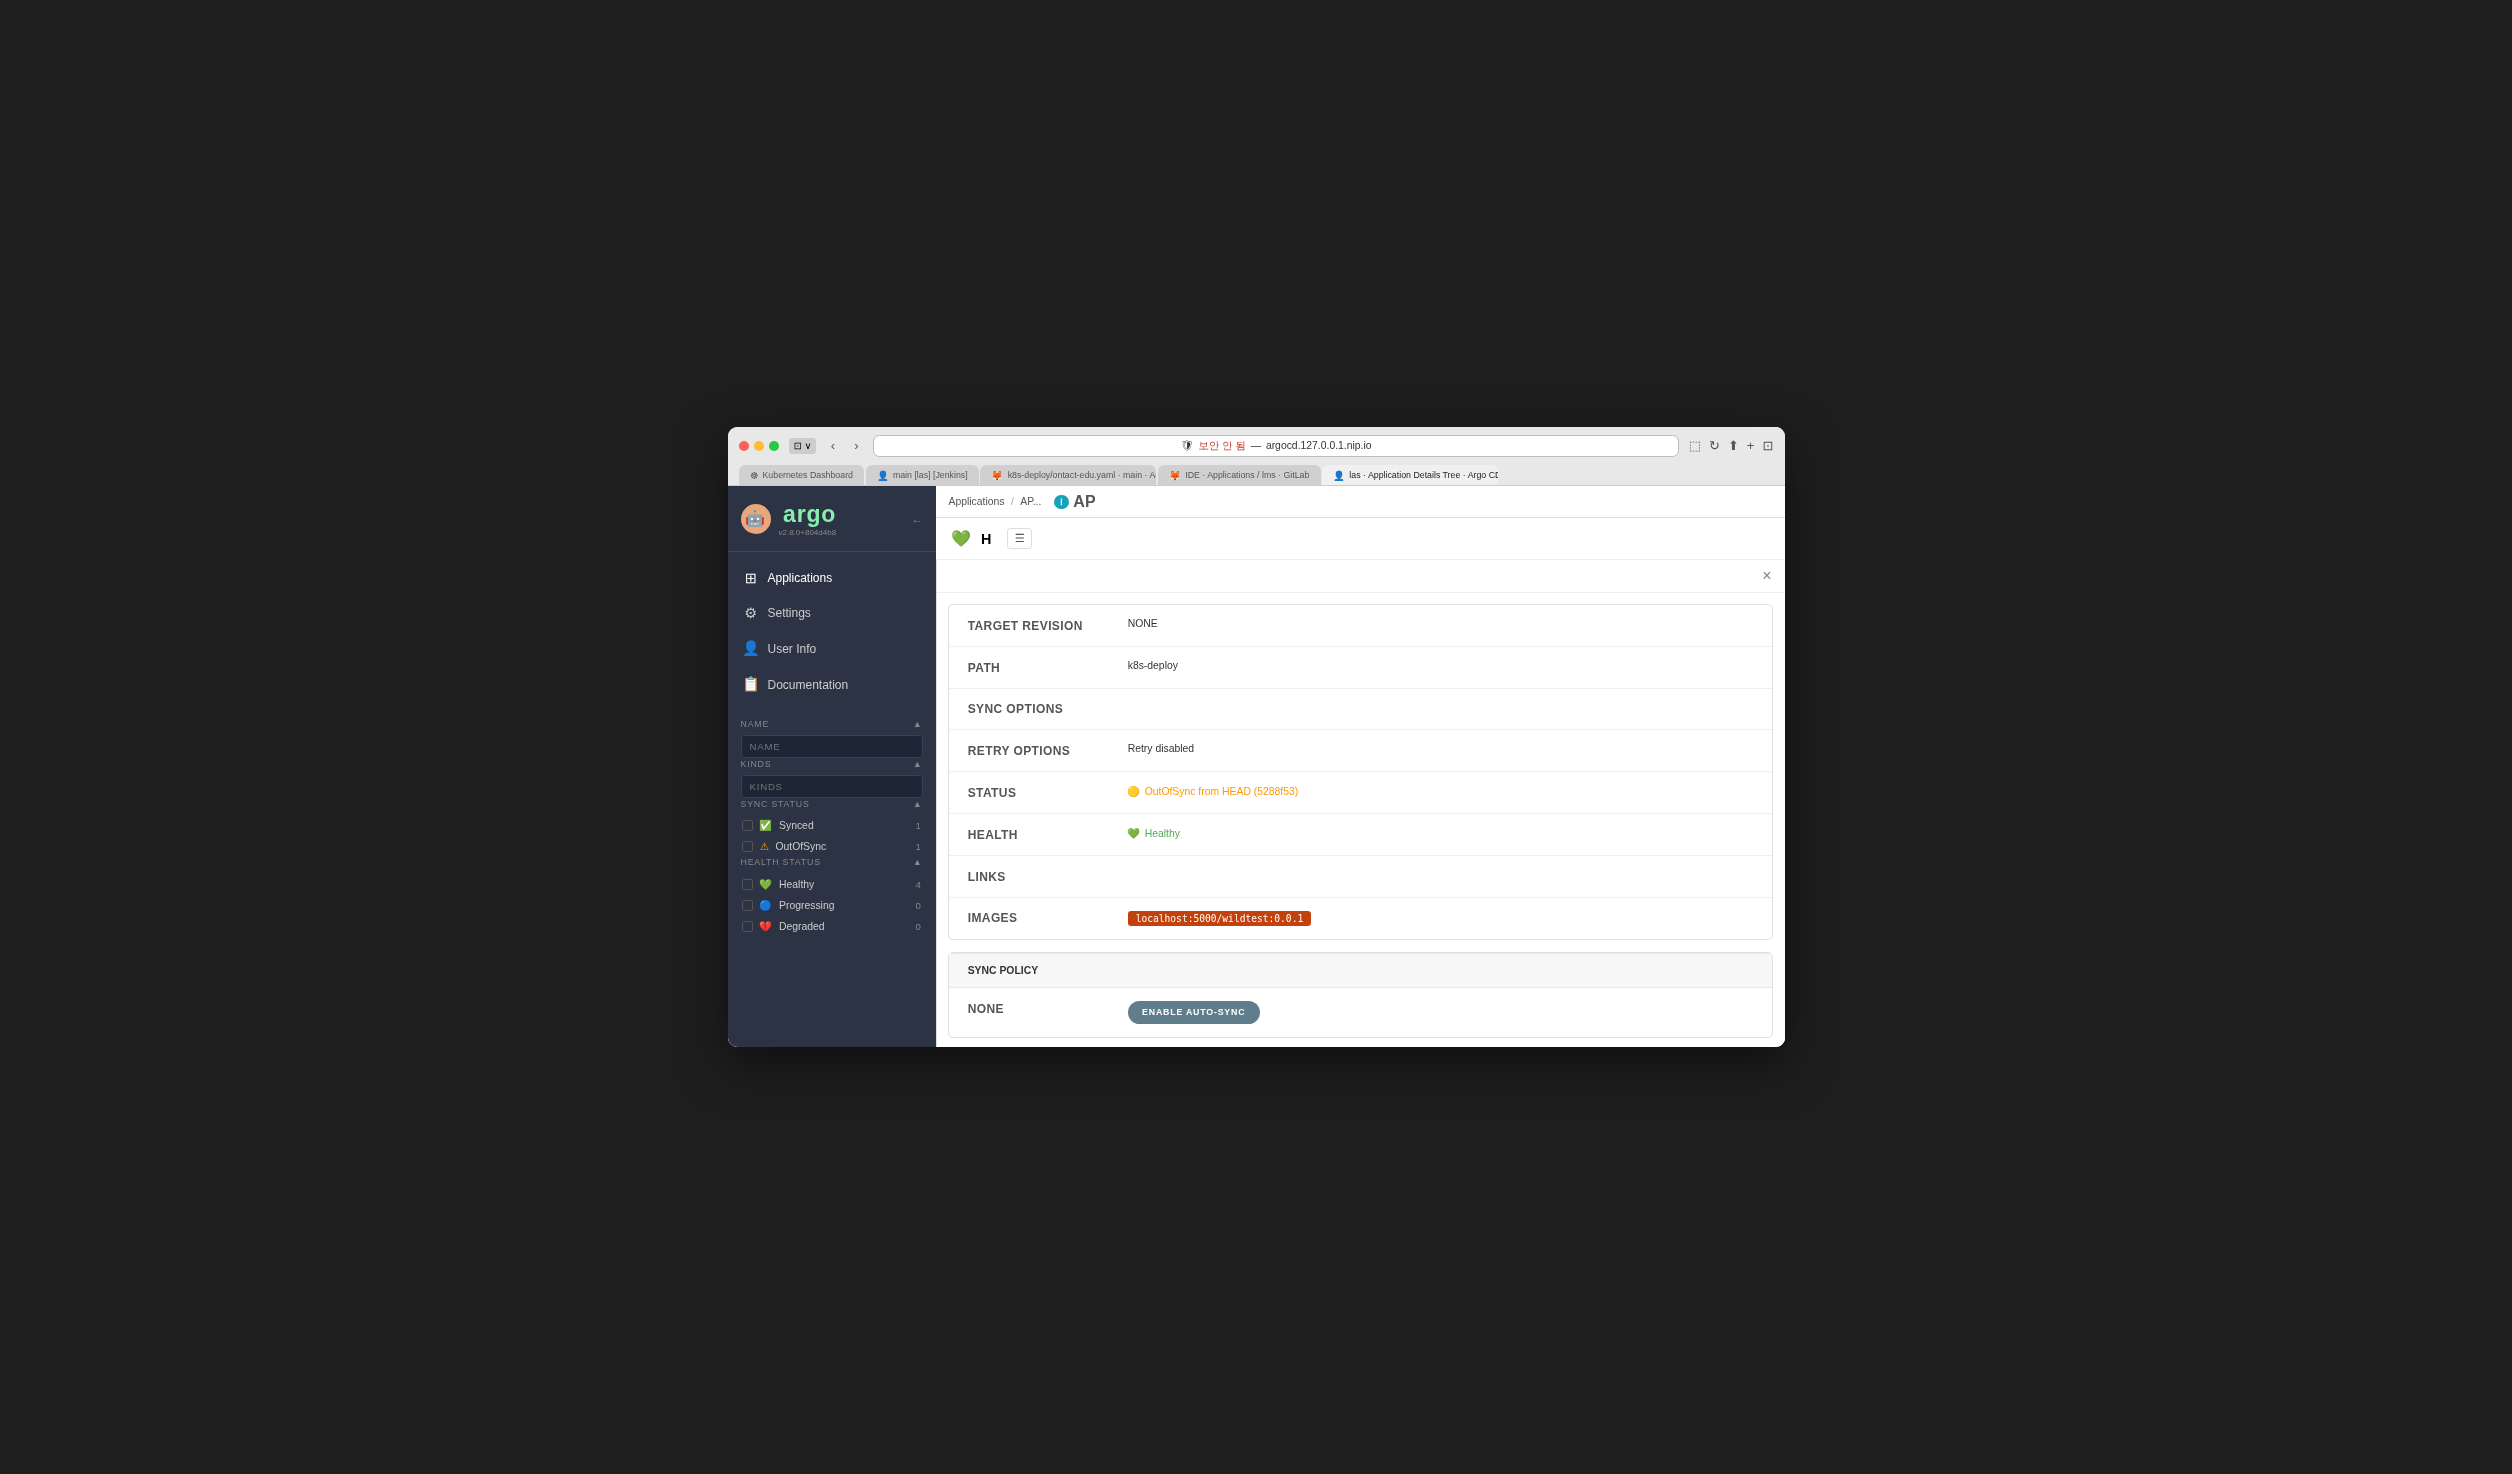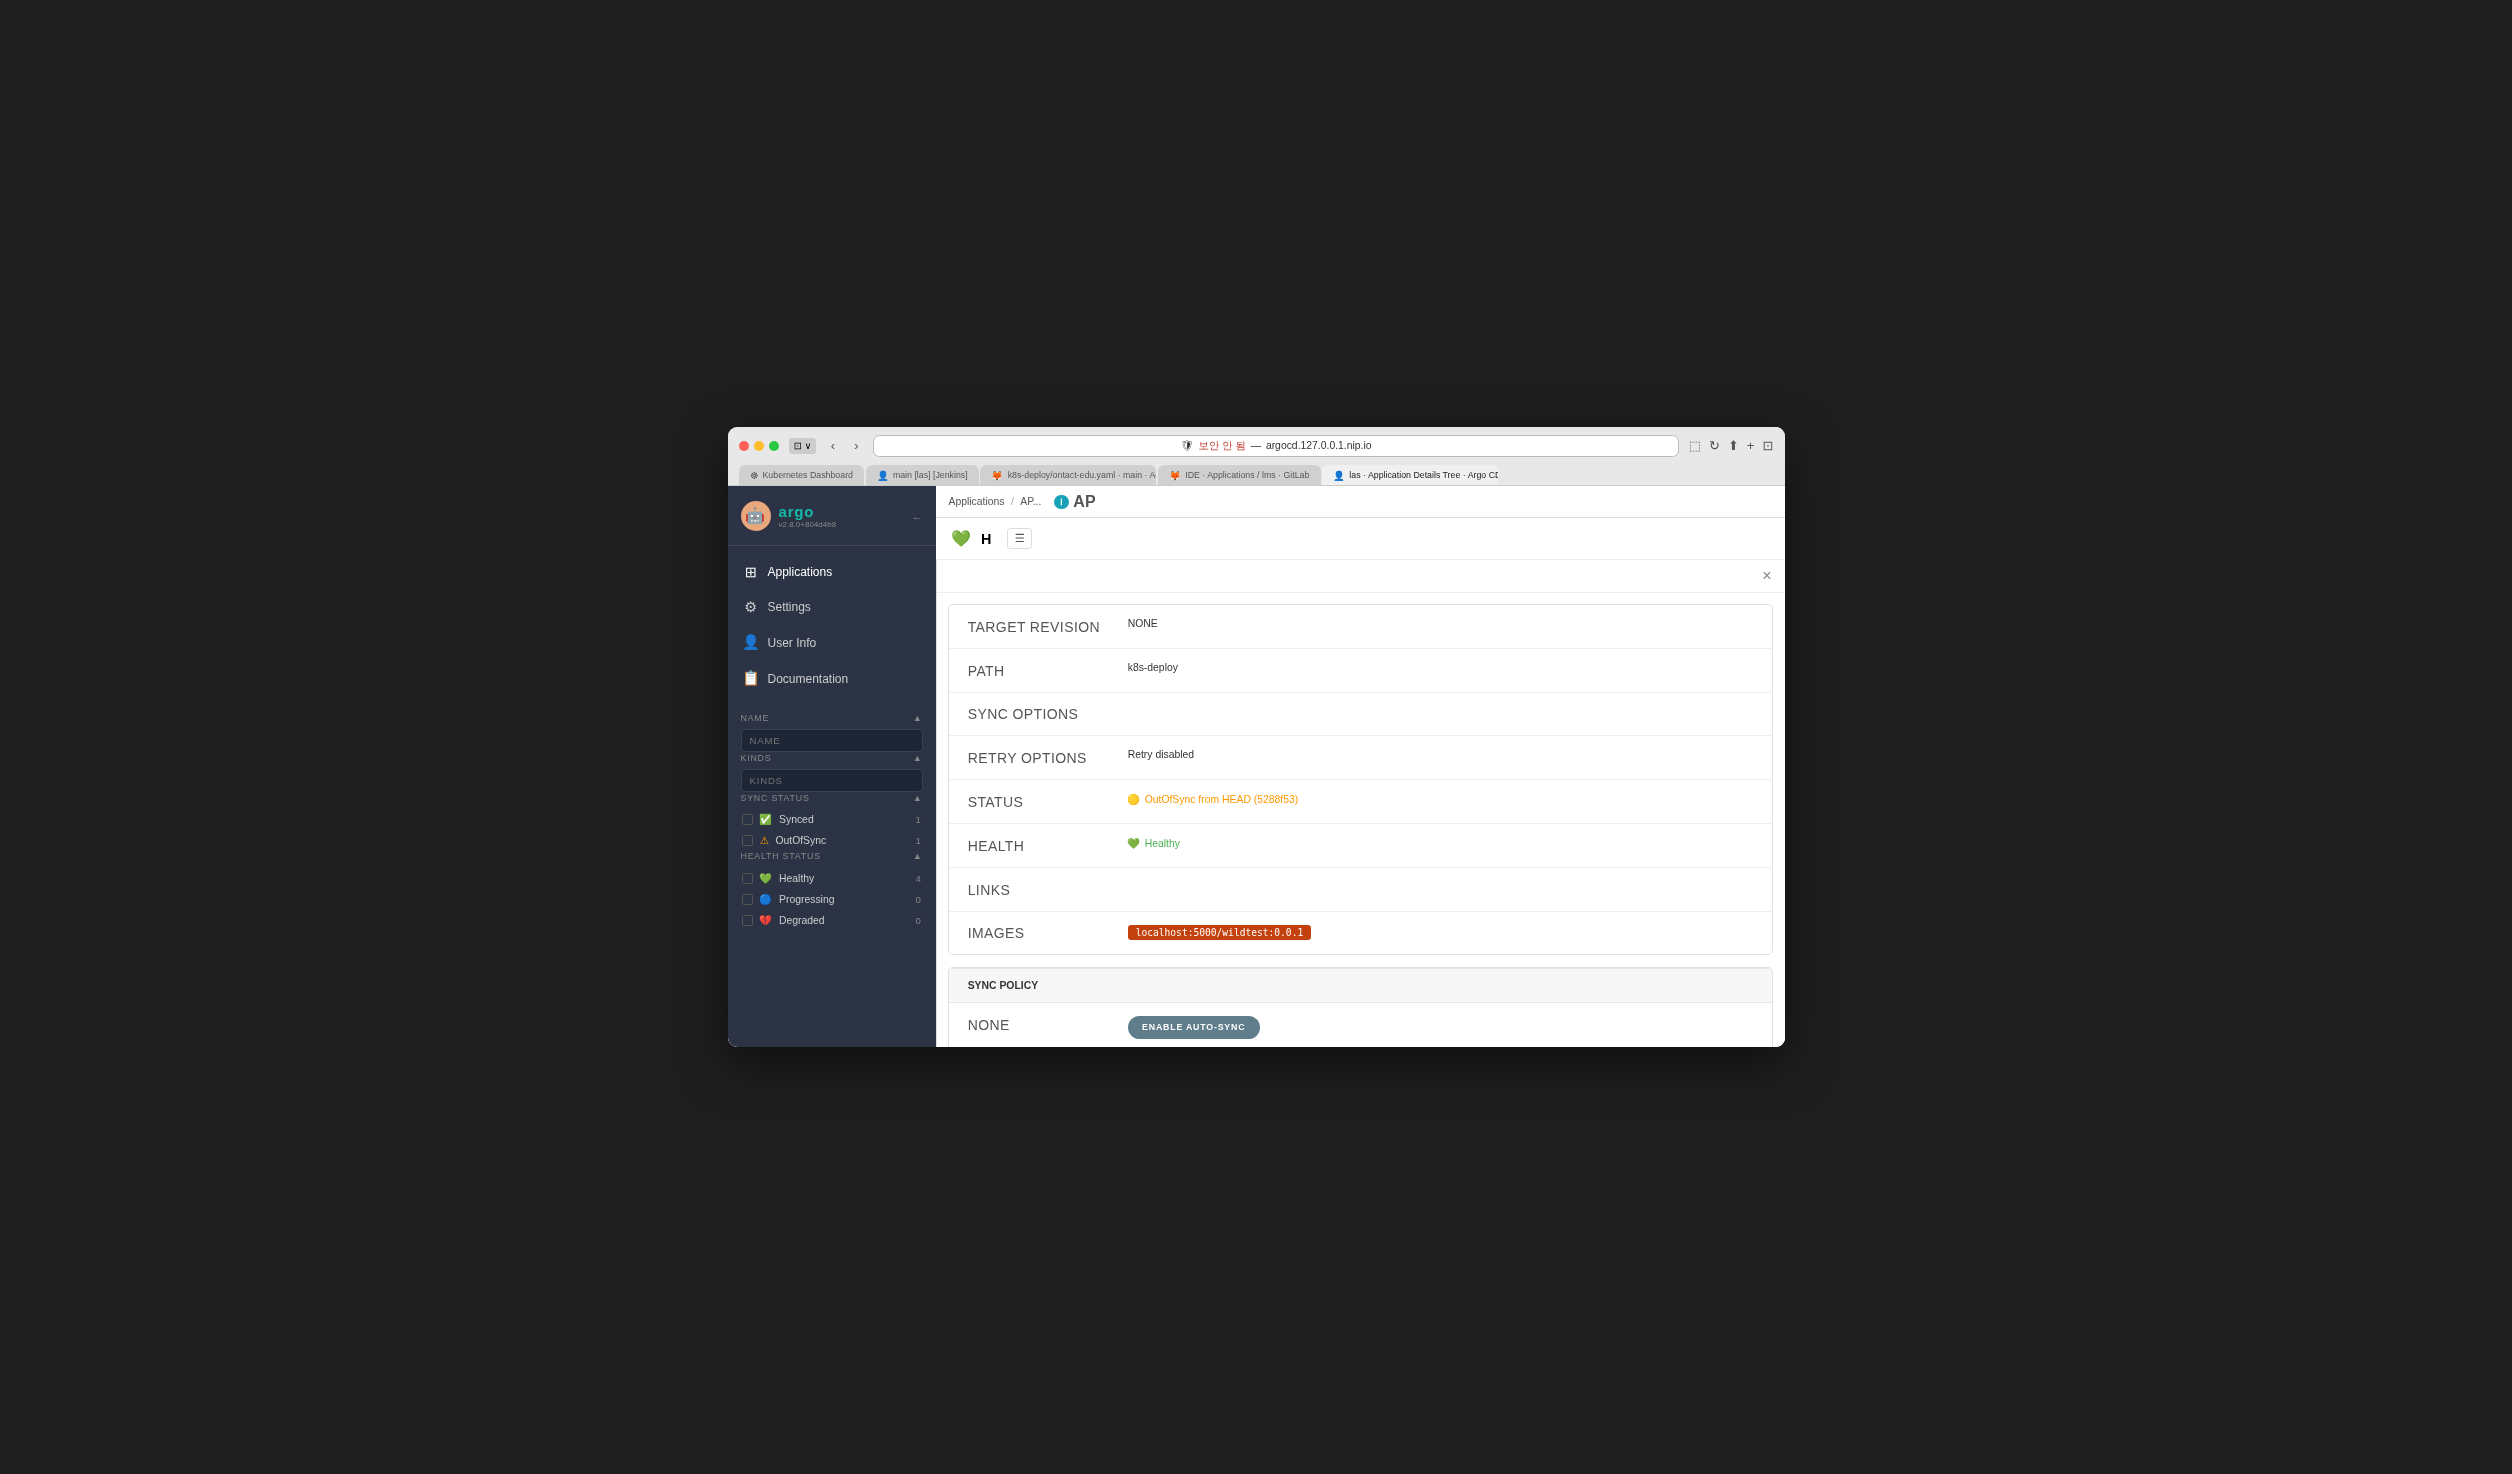--- a/index.html
+++ b/index.html
@@ -157,24 +157,25 @@
       align-items: center;
       justify-content: center;
       font-size: 16px;
       overflow: hidden;
     }
     .logo-text {
       display: flex;
       flex-direction: column;
     }
     .logo-name {
-      font-size: 15px;
+      font-size: 23px;
       font-weight: bold;
-      color: #14b8a6;
+      color: #86efac;
       letter-spacing: 0.8px;
+      text-align: right;
     }
     .logo-version {
       font-size: 8px;
       color: #888;
     }
     .sidebar-arrow {
       margin-left: auto;
       color: #888;
       font-size: 11.2px;
     }
@@ -359,22 +360,22 @@
       align-items: flex-start;
       padding: 13px 19px;
       border-bottom: 0.8px solid #f0f0f0;
       font-size: 10.4px;
     }
     .detail-row:last-child { border-bottom: none; }
     .detail-label {
       width: 160px;
       flex-shrink: 0;
       color: #555;
-      font-size: 14px;
-      font-weight: 400;
+      font-size: 12px;
+      font-weight: 700;
       letter-spacing: 0.4px;
       text-transform: uppercase;
       padding-top: 0.8px;
     }
     .detail-value {
       flex: 1;
       color: #333;
       font-size: 10.4px;
       display: flex;
       align-items: center;

